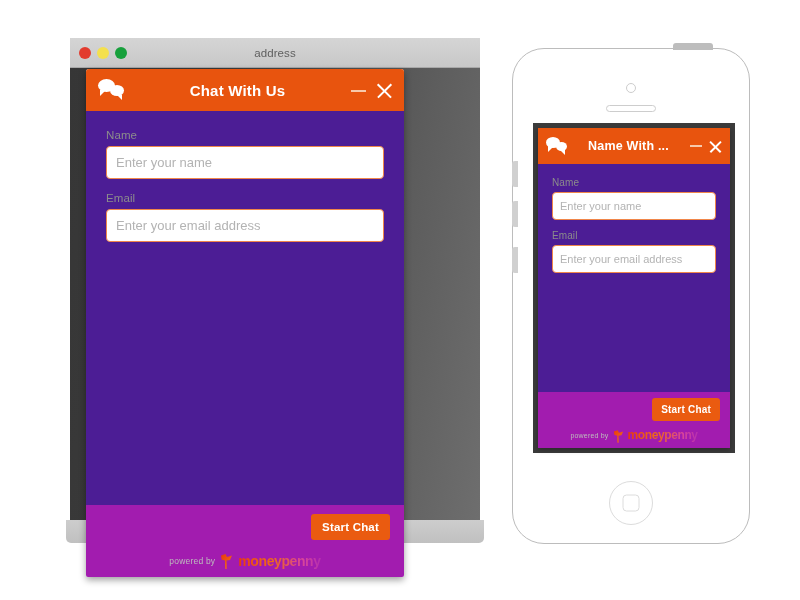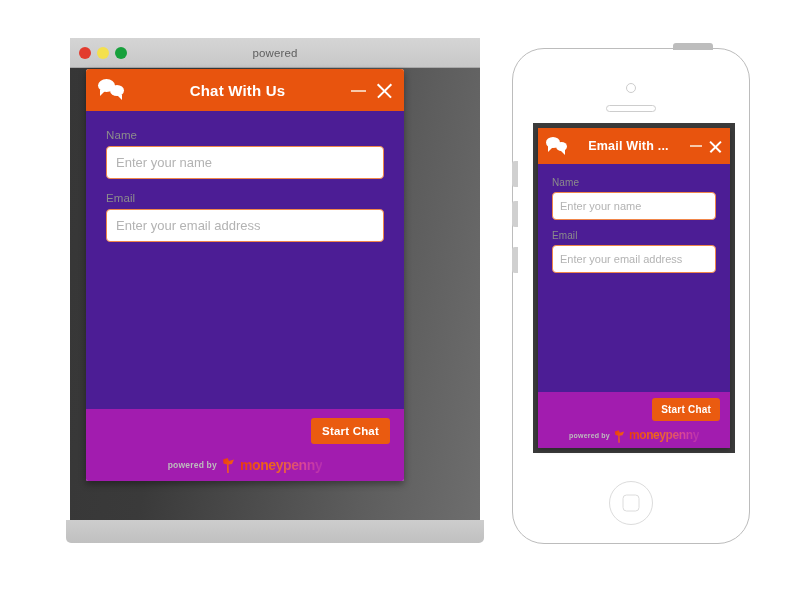--- a/index.html
+++ b/index.html
@@ -43,21 +43,21 @@
   .browser-base {
     position: absolute; left: -4px; top: 482px;
     width: 418px; height: 23px;
     background: linear-gradient(#cdcdcd, #c0c0c0);
     border-radius: 0 0 5px 5px;
   }
 
   
   #chat-desktop {
     position: absolute; left: 86px; top: 69px;
-    width: 318px; height: 412px;
+    width: 318px; height: 508px;
     box-shadow: 0 3px 7px rgba(0,0,0,.38);
     border-radius: 3px 3px 2px 2px;
     overflow: hidden;
     background: #eeeeee;
     display: flex; flex-direction: column;
   }
   .chat-header {
     height: 42px; background: #e8540e;
     display: flex; align-items: center;
     padding: 0 10px 0 12px;
@@ -139,21 +139,21 @@
     padding: 7px 11px; cursor: pointer;
     letter-spacing: .2px;
   }
   .brand-row {
     position: absolute; bottom: 8px; right: 0; left: 0;
     display: flex; align-items: center; justify-content: center;
     gap: 5px;
   }
   .brand-powered {
     font-size: 8.5px; color: #bdbdbd; letter-spacing: .2px;
-    font-weight: bold;
+    font-weight: normal;
   }
   .brand-bird { width: 13px; height: 15px; position: relative; }
   .brand-word {
     font-size: 14px; font-weight: bold; letter-spacing: -.4px;
     background: linear-gradient(90deg, #e8380d 0%, #ef5a14 22%, #ee6a1a 42%, #d9459a 78%, #b52fb0 100%);
     -webkit-background-clip: text; background-clip: text;
     color: transparent; -webkit-text-fill-color: transparent;
   }
 
   
@@ -239,21 +239,21 @@
 <div id="stage">
 
   <div id="browser-mockup">
 
     <div class="browser-titlebar">
       <div class="traffic-lights">
         <span class="tl tl-red"></span>
         <span class="tl tl-yellow"></span>
         <span class="tl tl-green"></span>
       </div>
-      <div class="browser-title">powered</div>
+      <div class="browser-title">address</div>
     </div>
 
     <div class="browser-viewport"></div>
     <div class="browser-base"></div>
   </div>
 
   <div id="chat-desktop">
 
     <div class="chat-header">
       <span class="bubbles-icon">
@@ -310,21 +310,21 @@
 
       <div class="phone-screen">
 
         <div id="chat-mobile">
 
           <div class="chat-header">
             <span class="bubbles-icon">
               <span class="b1"></span>
                 <span class="b2"></span>
             </span>
-            <span class="hdr-title">Email With ...</span>
+            <span class="hdr-title">Name With ...</span>
             <span class="hdr-controls">
               <span class="ctrl ctrl-min" title="Minimize"></span>
               <span class="ctrl ctrl-close" title="Close"></span>
             </span>
           </div>
 
           <div class="chat-body">
             <div class="field-group">
               <div class="field-label">Name</div>
               <input class="text-input" type="text" placeholder="Enter your name" style="">

